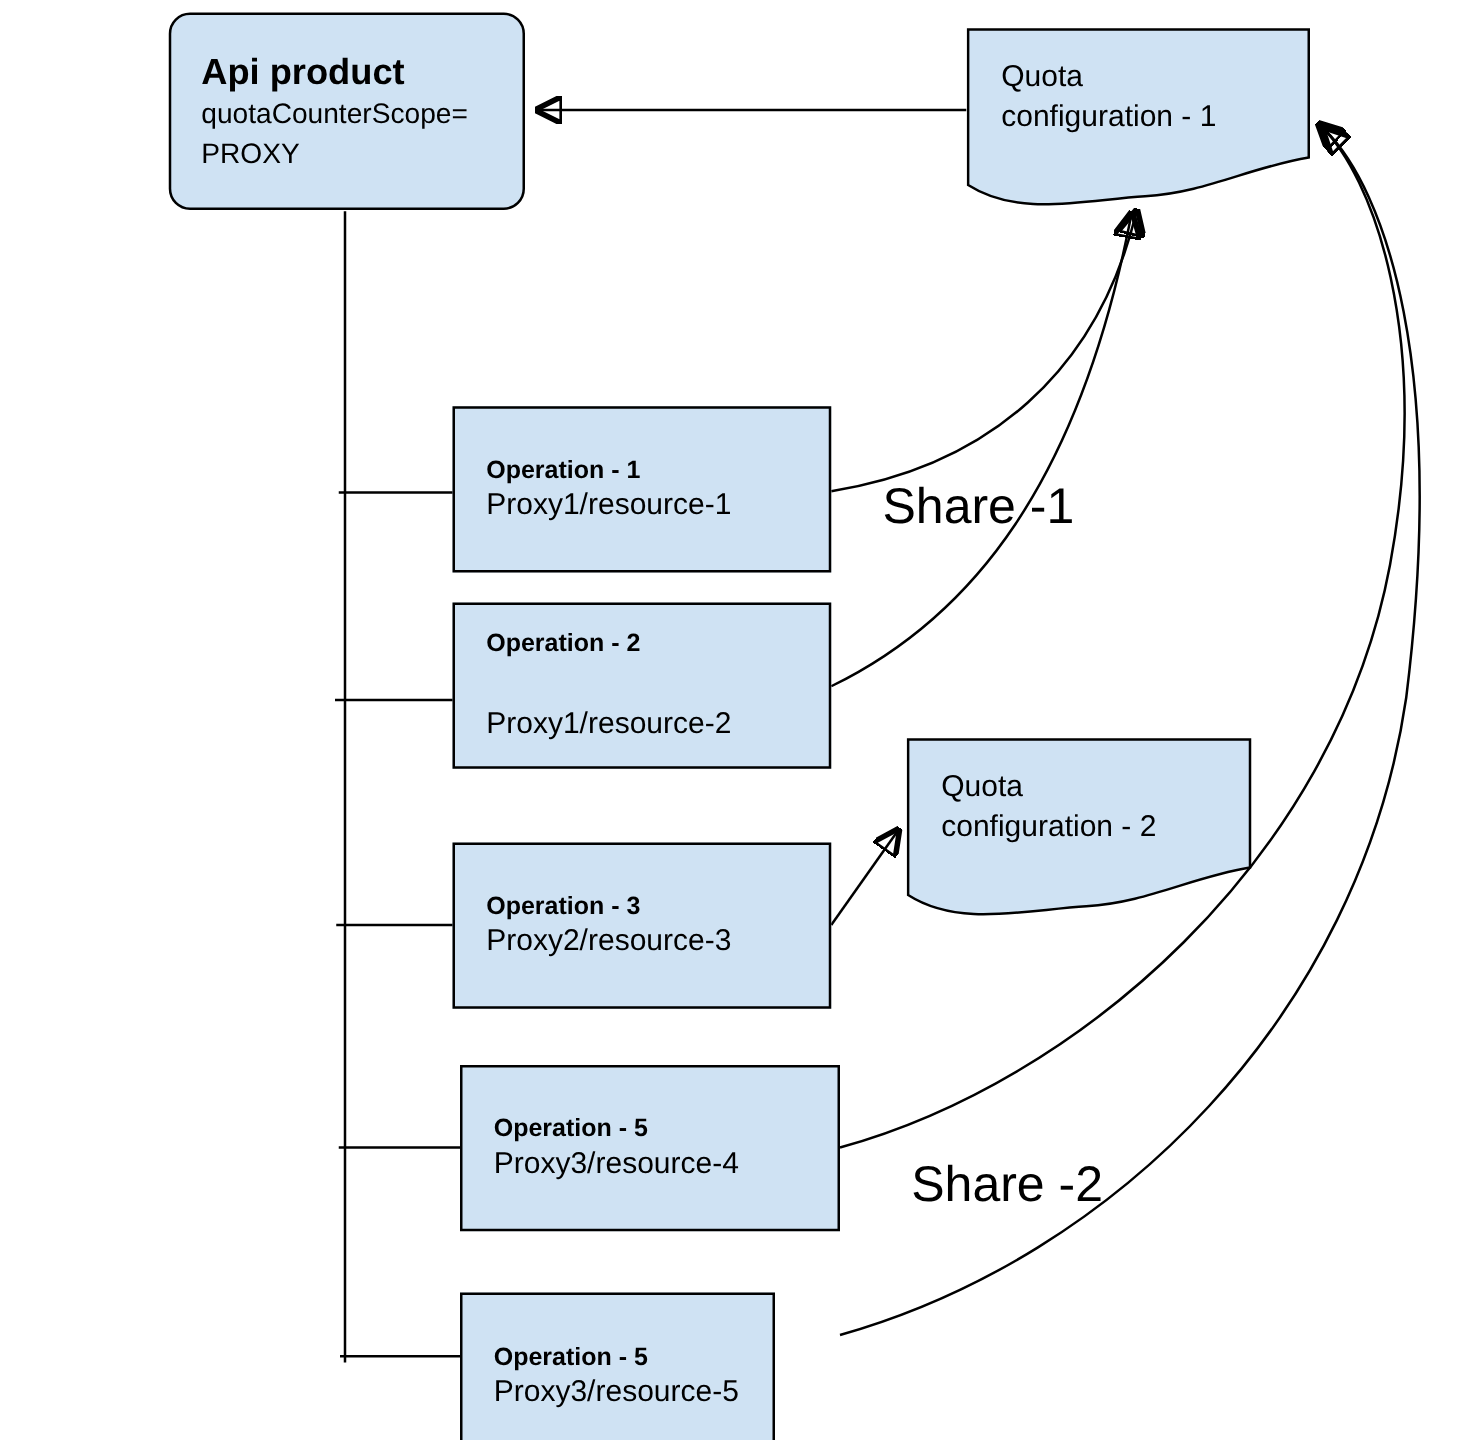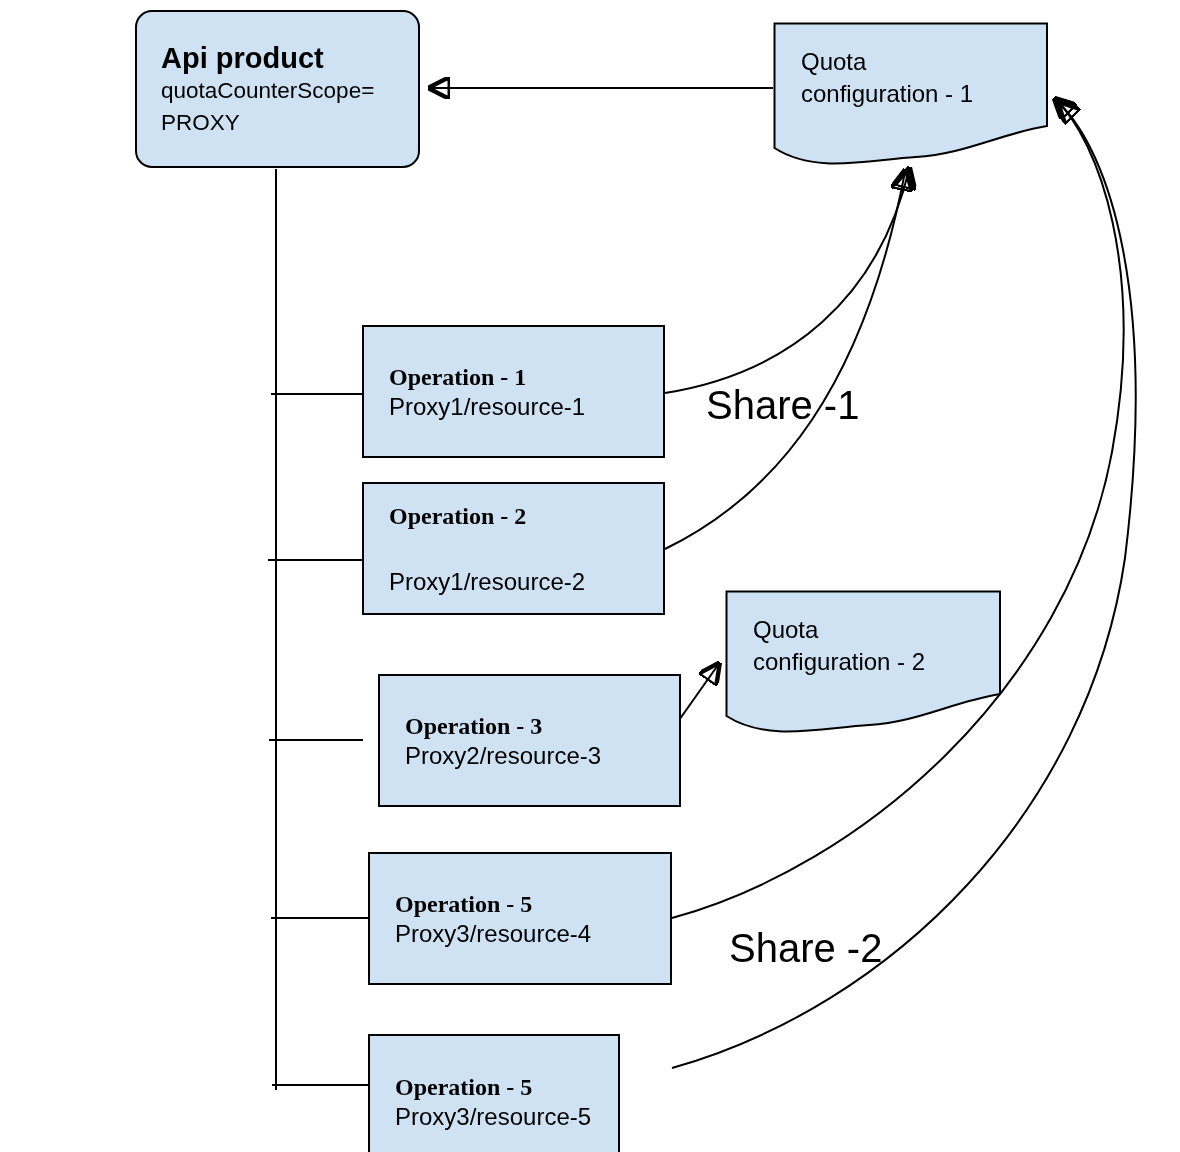--- a/index.html
+++ b/index.html
@@ -14,25 +14,25 @@
 
   .edges{position:absolute;left:0;top:0;width:1180px;height:1152px;z-index:0;}
   .edges path{fill:none;stroke:var(--connector);stroke-width:2;}
 
   .node{position:absolute;background:var(--node-fill);border:2px solid var(--node-stroke);box-sizing:border-box;z-index:1;}
   .api-node{left:135px;top:10px;width:285px;height:158px;padding:30px 14px 0 24px;border-radius:17px;}
   .api-title{font-size:29px;font-weight:bold;line-height:1.15;}
   .api-attr{font-size:22.5px;line-height:1.4;}
 
   .op-node{width:303px;height:133px;display:flex;flex-direction:column;justify-content:center;padding-left:25px;}
-  .op-title{font-size:24px;font-weight:bold;line-height:1.25;font-family:Liberation Serif, serif;}
+  .op-title{font-size:20px;font-weight:bold;line-height:1.25;}
   .op-resource{font-size:24px;line-height:1.25;}
   .op1{left:362px;top:325px;}
   .op2{left:362px;top:482px;gap:36px;}
-  .op3{left:378px;top:674px;}
+  .op3{left:362px;top:674px;}
   .op4{left:368px;top:852px;width:304px;}
   .op5{left:368px;top:1034px;width:252px;height:135px;}
 
   .doc{position:absolute;z-index:1;}
   .doc svg{display:block;}
   .doc path{fill:var(--node-fill);stroke:var(--node-stroke);stroke-width:2;}
   .doc-label{position:absolute;left:28px;top:24px;width:205px;font-size:24px;line-height:1.35;}
   .doc1{left:773px;top:22px;}
   .doc2{left:725px;top:590px;}
 

